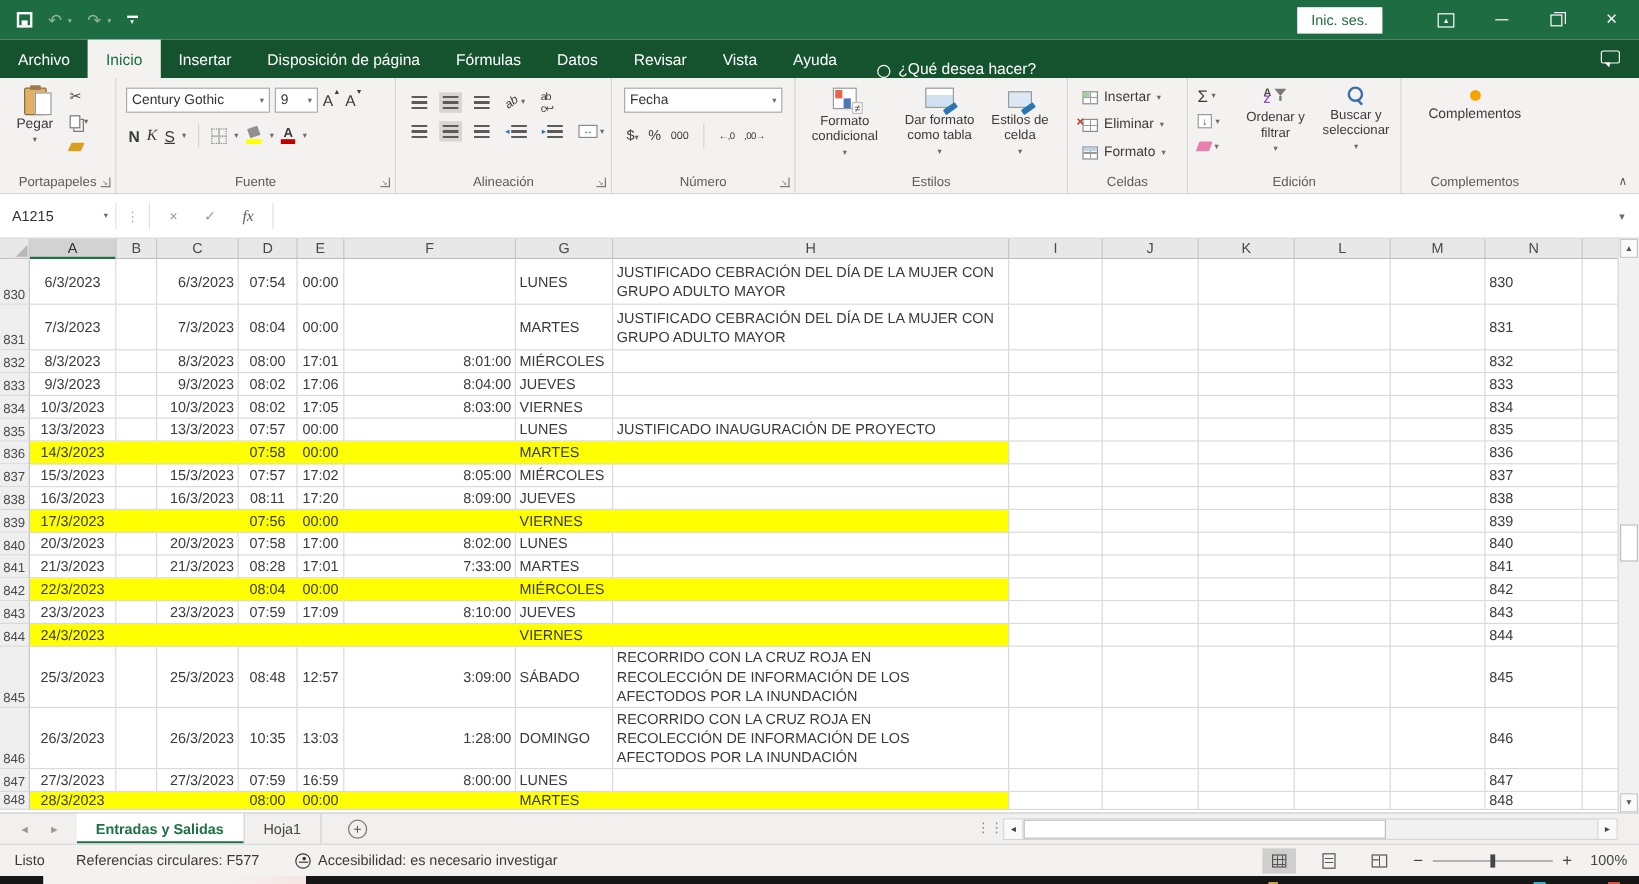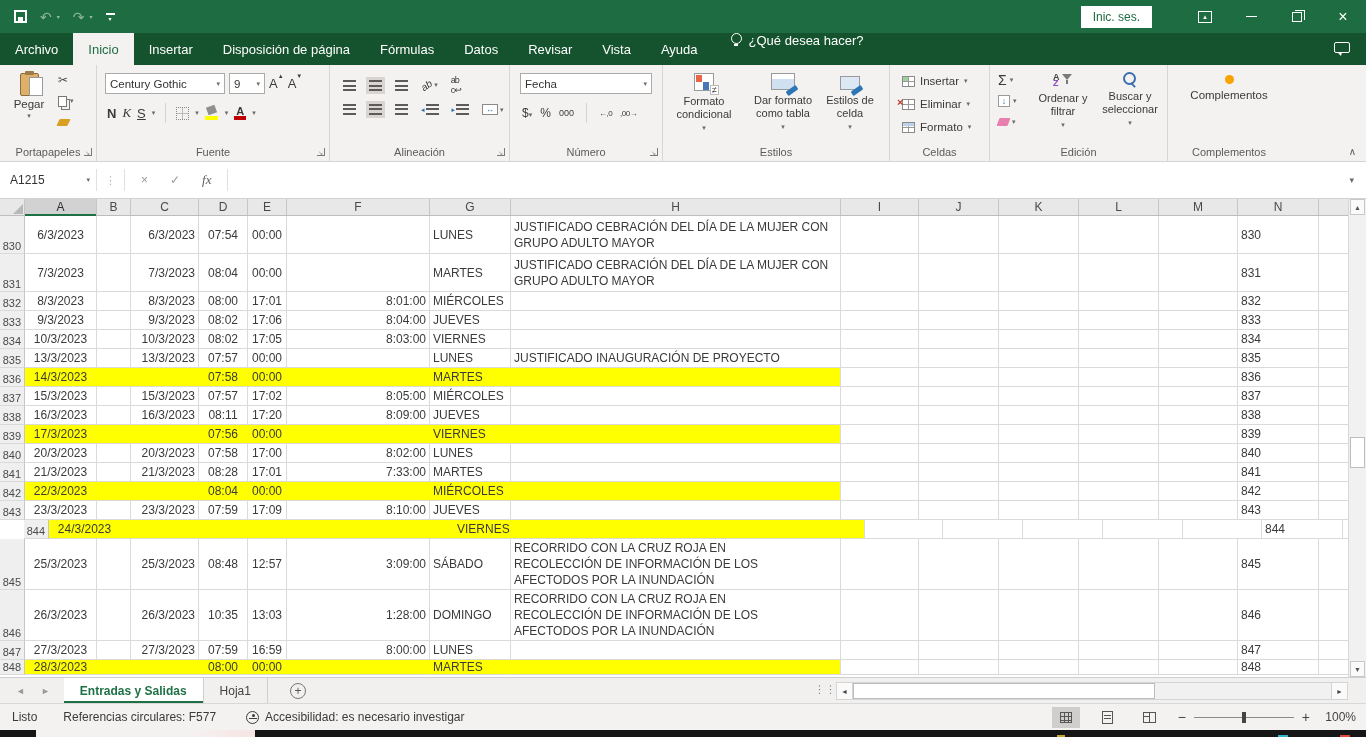--- a/index.html
+++ b/index.html
@@ -23,21 +23,21 @@
 .ic-ribopt{width:14px;height:12px;border:1px solid #fff;display:flex;align-items:center;justify-content:center;font-size:7px;color:#fff}
 .ic-min{width:11px;height:1px;background:#fff}
 .ic-max{width:10px;height:10px;border:1px solid #fff;position:relative;background:#1e6c41}
 .ic-max::before{content:"";position:absolute;left:2px;top:-3px;width:9px;height:9px;border:1px solid #fff;border-bottom:none;border-left:none}
 .ic-close{font-size:16px;color:#fff;line-height:1}
 
 
 #tabrow{position:absolute;left:0;top:33px;width:1366px;height:32px;background:#14532d;display:flex;align-items:stretch}
 .mtab{display:flex;align-items:center;padding:0 15px;font-size:13px;color:#fff;cursor:default}
 .mtab.active{background:#f3f2f1;color:#1e6c41}
-.helpzone{display:flex;align-items:flex-start;margin-left:18px;color:#fff;font-size:13px}
+.helpzone{display:flex;align-items:flex-end;margin-left:18px;color:#fff;font-size:13px}
 .bulb{width:11px;height:11px;border:1px solid #fff;border-radius:50%;position:relative;margin-right:7px}
 .bulb::after{content:"";position:absolute;left:2.5px;bottom:-3px;width:4px;height:2px;background:#fff}
 .ic-comment{position:absolute;right:16px;top:9px;width:16px;height:11px;border:1px solid #fff;border-radius:2px}
 .ic-comment::after{content:"";position:absolute;left:2px;bottom:-4px;border-left:4px solid transparent;border-right:1px solid transparent;border-top:4px solid #fff}
 
 
 #ribbon{position:absolute;left:0;top:65px;width:1366px;height:97px;background:#f3f2f1;border-bottom:1px solid #d6d4d2;display:flex}
 .rgroup{position:relative;height:100%;border-right:1px solid #d8d6d4;flex-shrink:0}
 .glabel{position:absolute;bottom:3px;left:0;right:0;text-align:center;font-size:11px;color:#5c5b59}
 .launcher{position:absolute;bottom:5px;right:4px;width:8px;height:8px;border-right:1px solid #7a7a7a;border-bottom:1px solid #7a7a7a}
@@ -720,21 +720,21 @@
       <span class="cell " style="width: 81px;">JUEVES</span>
       <span class="cell " style="width: 330px;"></span>
       <span class="cell " style="width: 78px;"></span>
       <span class="cell " style="width: 80px;"></span>
       <span class="cell " style="width: 80px;"></span>
       <span class="cell " style="width: 80px;"></span>
       <span class="cell " style="width: 79px;"></span>
       <span class="cell " style="width: 81px;">843</span>
       <span class="cell stub"></span>
     </div>
-    <div class="xrow" style="height: 19px; padding-left: 24px;">
+    <div class="xrow" style="height: 19px;">
       <span class="rnum">844</span>
       <span class="cell al-c hl" style="width: 72px;">24/3/2023</span>
       <span class="cell al-c hl" style="width: 34px;"></span>
       <span class="cell al-r hl" style="width: 68px;"></span>
       <span class="cell al-c hl" style="width: 49px;"></span>
       <span class="cell al-c hl" style="width: 39px;"></span>
       <span class="cell al-r hl" style="width: 143px;"></span>
       <span class="cell hl" style="width: 81px;">VIERNES</span>
       <span class="cell hl hl-end" style="width: 330px;"></span>
       <span class="cell " style="width: 78px;"></span>

